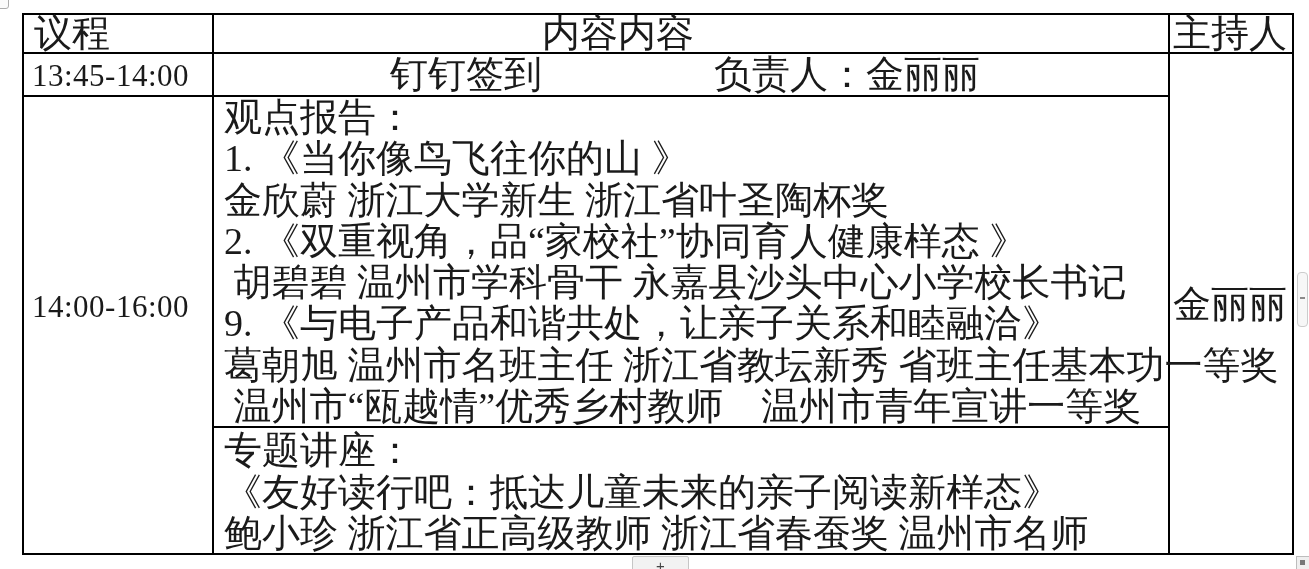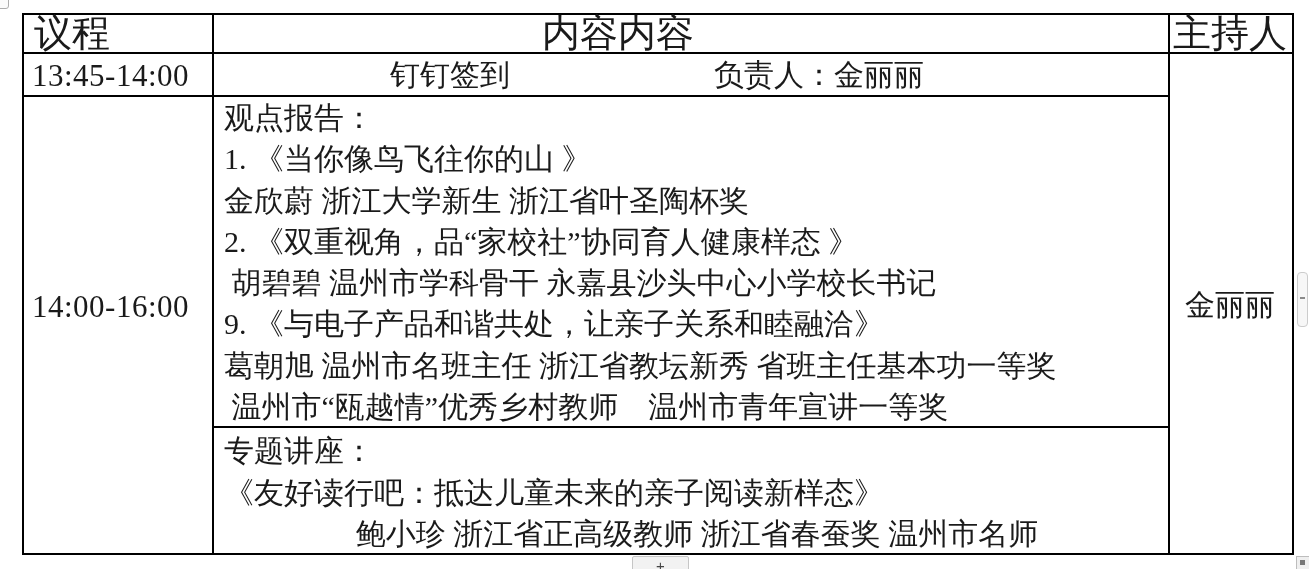--- a/index.html
+++ b/index.html
@@ -16,21 +16,21 @@
     width:1268px;height:538px;
     border:2px solid #000;
   }
   .gridline{position:absolute;background:#000;}
   .vl{width:2px;}
   .hl{height:2px;}
   .cell-text{position:absolute;white-space:pre;}
   .hdr{font-size:38px;line-height:37px;}
   .hdr-center{display:flex;align-items:center;justify-content:center;}
   .time{font-size:31px;letter-spacing:.5px;}
-  .bodyline{font-size:30px;line-height:41.3px;white-space:pre;}
+  .bodyline{font-size:38px;line-height:41.3px;white-space:pre;}
   .lines-block{position:absolute;}
   
   .handle-fragment{
     position:absolute;left:-5px;top:-5px;width:12px;height:12px;
     border:1px solid #adadad;border-radius:3px;background:#fbfbfb;
   }
   .add-row-btn{
     position:absolute;left:632px;top:556px;width:55px;height:22px;
     background:#f2f2f2;border:1px solid #c6c6c6;border-radius:2px;
     font-family:"Liberation Sans",sans-serif;
@@ -83,21 +83,21 @@
     <div class="bodyline">2. 《双重视角，品“家校社”协同育人健康样态 》</div>
     <div class="bodyline"> 胡碧碧 温州市学科骨干 永嘉县沙头中心小学校长书记</div>
     <div class="bodyline">9. 《与电子产品和谐共处，让亲子关系和睦融洽》</div>
     <div class="bodyline">葛朝旭 温州市名班主任 浙江省教坛新秀 省班主任基本功一等奖</div>
     <div class="bodyline"> 温州市“瓯越情”优秀乡村教师　温州市青年宣讲一等奖</div>
   </div>
 
   <div class="lines-block" style="left:200px;top:415px;width:946px;">
     <div class="bodyline" style="line-height:41.6px;">专题讲座：</div>
     <div class="bodyline" style="line-height:41.6px;">《友好读行吧：抵达儿童未来的亲子阅读新样态》</div>
-    <div class="bodyline" style="line-height:41.6px;text-align:center;">鲍小珍 浙江省正高级教师 浙江省春蚕奖 温州市名师</div>
+    <div class="bodyline" style="line-height:41.6px;">鲍小珍 浙江省正高级教师 浙江省春蚕奖 温州市名师</div>
   </div>
 
 </div>
 
 <div class="add-row-btn">
   <span>+</span>
 </div>
 
 <div class="scroll-thumb">
   <div class="dash"></div>

